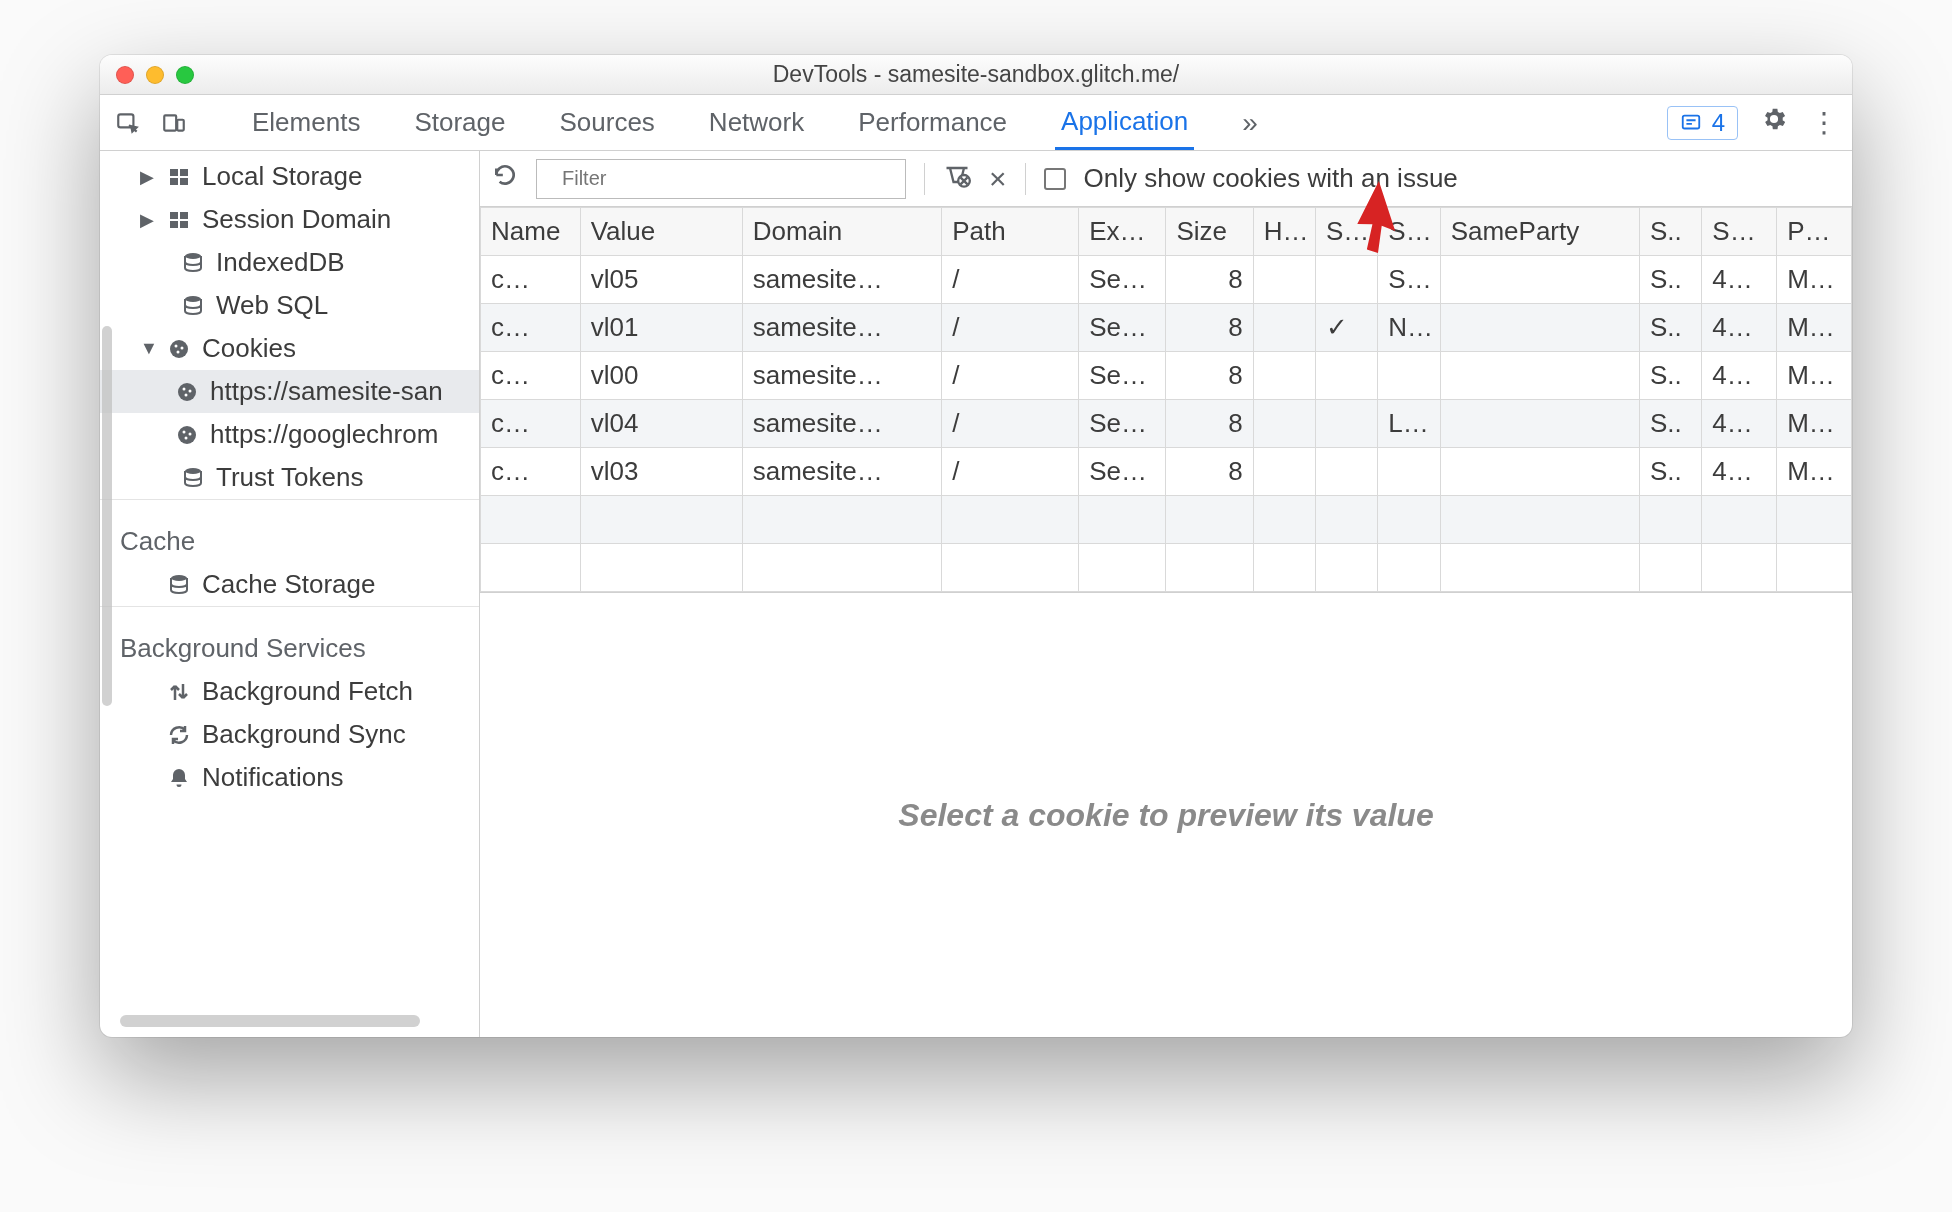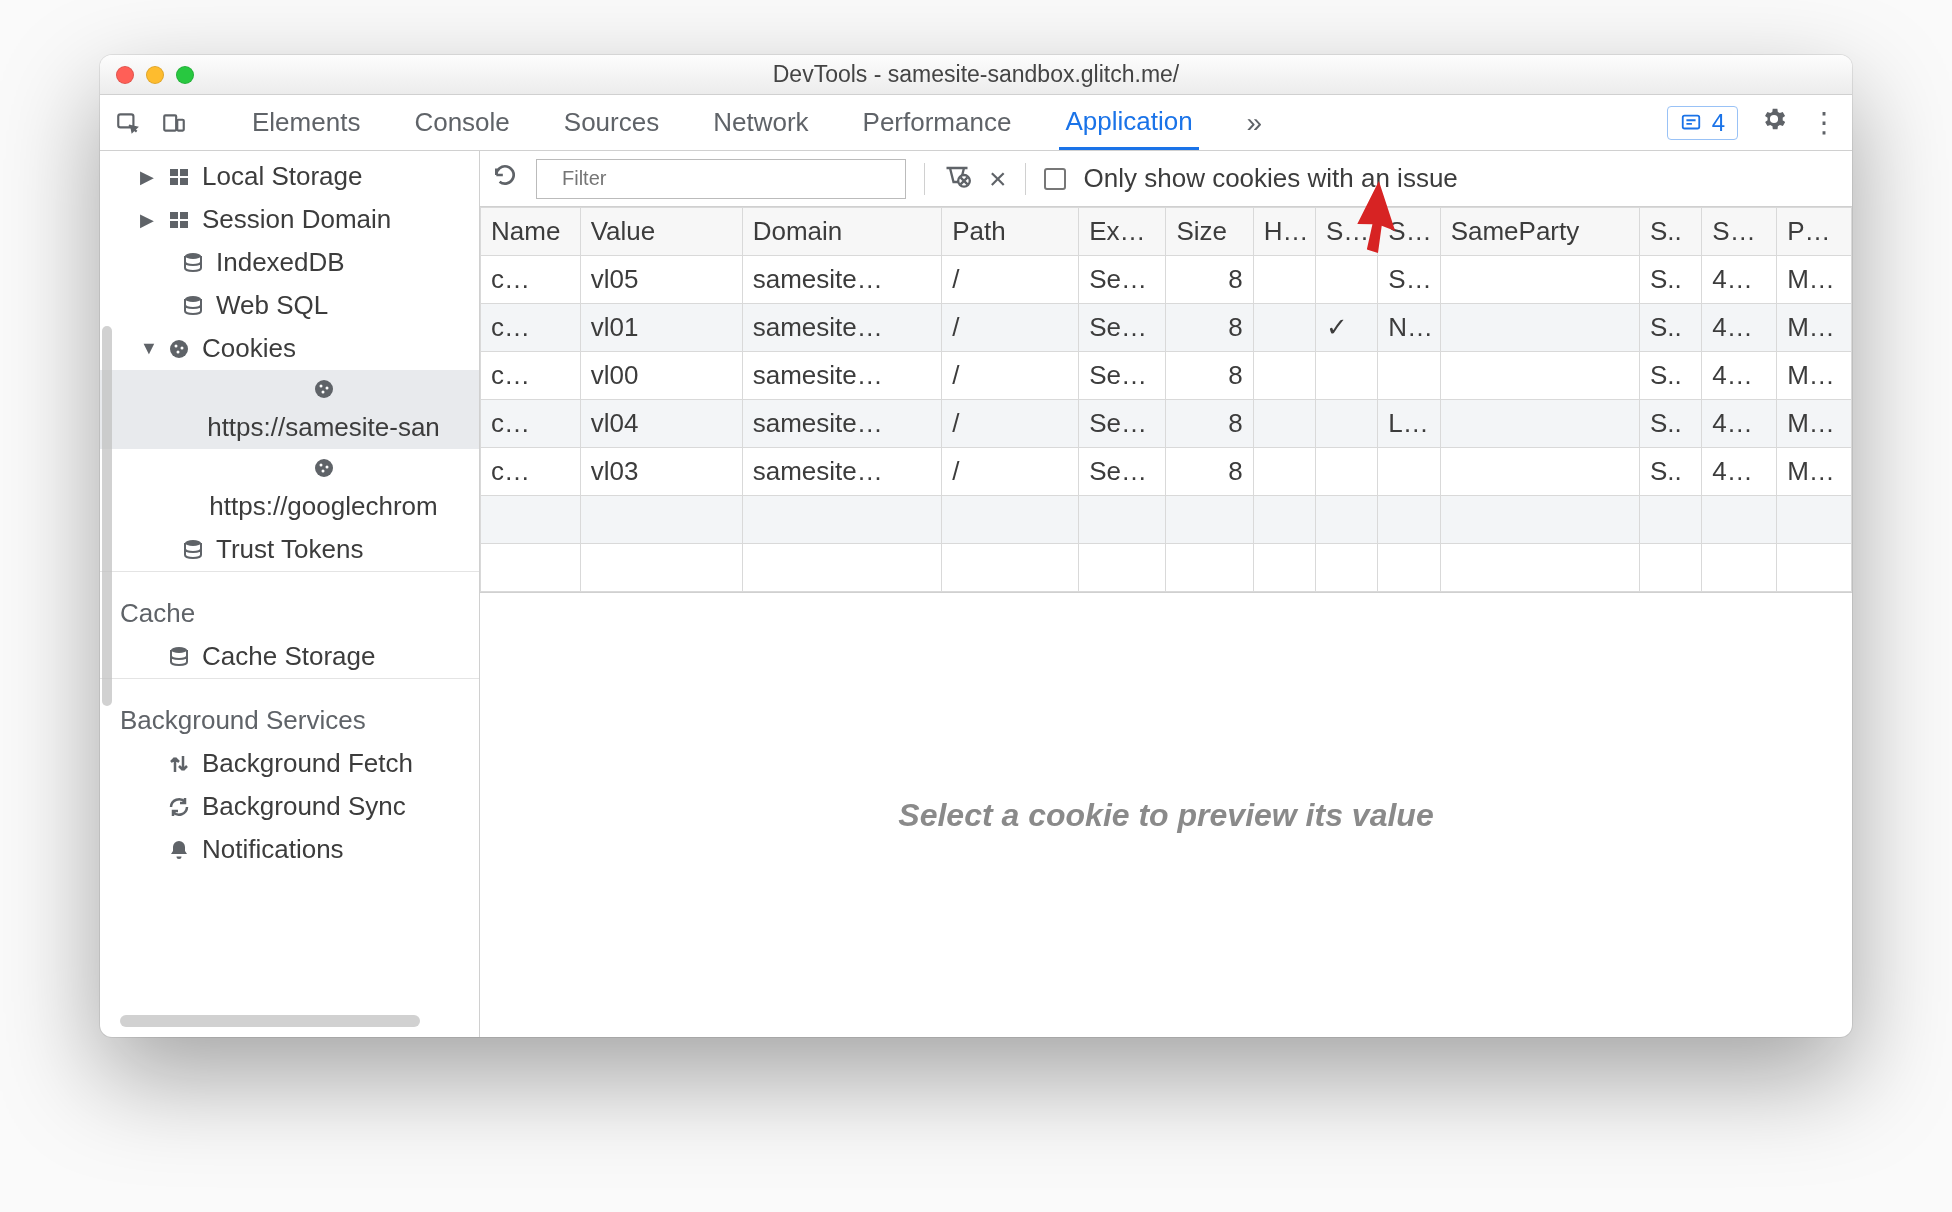--- a/index.html
+++ b/index.html
@@ -81,21 +81,21 @@
     position:absolute; left:2px; top:175px; width:10px; height:380px;
     background: #c0c0c0bb; border-radius:5px;
   }
   .side-item {
     display:flex; align-items:center; gap:10px;
     padding: 6px 6px 6px 40px;
     font-size:26px; color:#3c3c3c;
     white-space:nowrap; overflow:hidden;
   }
   .side-item.indent1 { padding-left: 80px; }
-  .side-item.indent2 { padding-left: 74px; flex-direction: column; }
+  .side-item.indent2 { padding-left: 74px; }
   .side-item.selected { background:#e8eaed; }
   .side-section {
     font-size:26px; color:#5f6368;
     padding: 26px 6px 6px 20px;
     border-top: 1px solid #e4e4e4;
   }
   .tri { color:#5f6368; font-size:18px; width:16px;}
   .si-icon { width:26px; height:26px; display:flex;align-items:center;justify-content:center; color:#5f6368;}
   .hscroll {
     position:absolute; left:20px; bottom:10px; height:12px; width:300px;
@@ -170,21 +170,21 @@
       </div>
       <div class="icon-btn">
         <svg viewBox="0 0 24 24" width="26" height="26" fill="none" stroke="#5f6368" stroke-width="2">
           <rect x="3" y="5" width="11" height="14" rx="1"></rect>
           <rect x="15" y="9" width="6" height="10" rx="1"></rect>
         </svg>
       </div>
     </div>
     <div class="tabs" id="tabs">
           <div class="tab">Elements</div>
-          <div class="tab">Console</div>
+          <div class="tab">Storage</div>
           <div class="tab">Sources</div>
           <div class="tab">Network</div>
           <div class="tab">Performance</div>
           <div class="tab active">Application</div>
         </div>
     <div class="chev" style="padding-left:20px">»</div>
     <div class="right">
       <div class="issue-badge">
         <svg viewBox="0 0 24 24" width="22" height="22" fill="none" stroke="#1a73e8" stroke-width="2">
           <rect x="3" y="4" width="18" height="14" rx="2"></rect>

